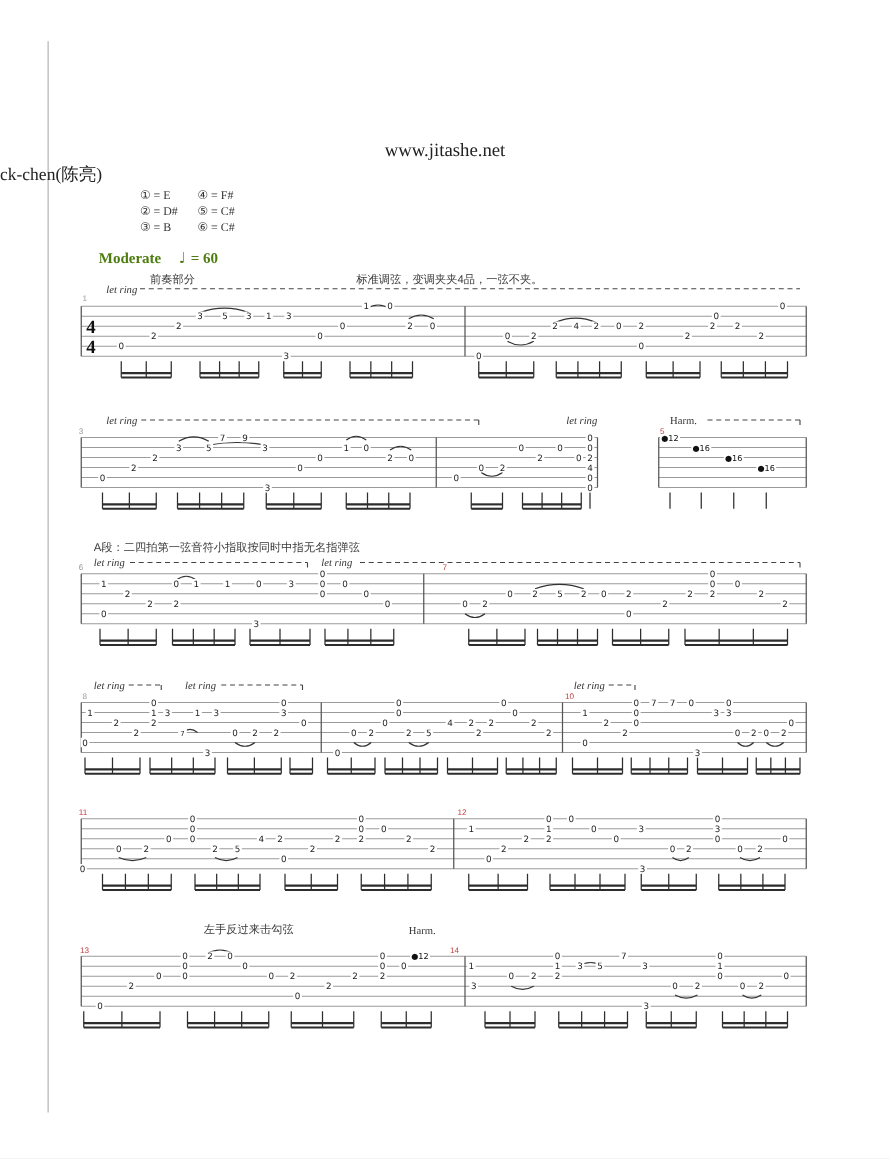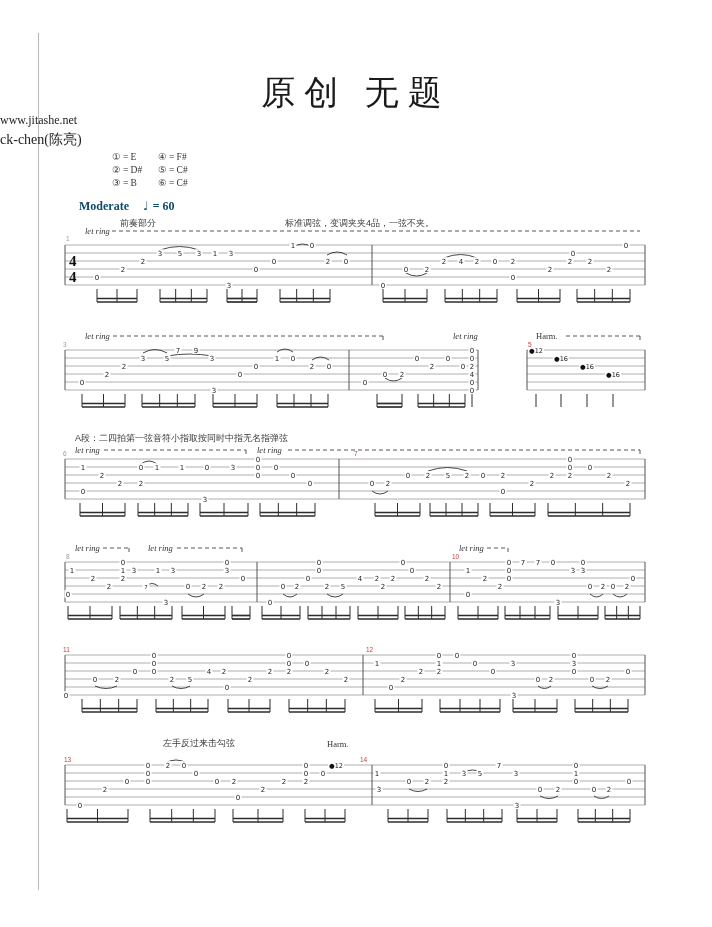--- a/index.html
+++ b/index.html
@@ -1,35 +1,34 @@
 <!DOCTYPE html>
 <html><head>
 <meta charset="utf-8">
 <style>
   html,body{margin:0;padding:0;background:#e8e8e8;}
   .page{position:relative;width:712px;height:927px;margin:0 auto;background:#fff;overflow:hidden;
         font-family:"Liberation Serif",serif;}
   .edge-line{position:absolute;left:38px;top:33px;width:1px;height:857px;background:#b8b8b8;}
   .title{position:absolute;top:70px;left:0;width:100%;text-align:center;font-size:34px;
          letter-spacing:9px;color:#1b1b1b;font-weight:500;}
-  .subtitle{position:absolute;top:113px;left:0;width:100%;text-align:left;font-size:12px;color:#222;}
+  .subtitle{position:absolute;top:113px;left:0;width:100%;text-align:center;font-size:15px;color:#222;}
   .author{position:absolute;top:131px;left:0;width:100%;text-align:left;font-size:14px;color:#222;}
   .tuning{position:absolute;left:64px;top:151px;font-size:9.5px;color:#333;line-height:13px;margin-left:48px;}
   .tuning .c1{display:inline-block;width:46px;}
-  .tempo{position:absolute;left:79px;top:199px;font-size:12px;font-weight:bold;color:#0c4a6e;}
+  .tempo{position:absolute;left:79px;top:199px;font-size:12px;font-weight:bold;color:#4d7c0f;}
   .tempo .glyph{font-family:"DejaVu Sans",sans-serif;font-weight:normal;margin:0 4px 0 14px;}
   svg#score{position:absolute;left:0;top:0;}
 </style>
 </head>
 <body>
 
 <div class="page">
   <div class="edge-line"></div>
 
-  <div class="title">原创 无题</div>
   <div class="subtitle">www.jitashe.net</div>
   <div class="author">ck-chen(陈亮)</div>
 
   <div class="tuning">
     <div><span class="c1">① = E</span><span>④ = F#</span></div>
     <div><span class="c1">② = D#</span><span>⑤ = C#</span></div>
     <div><span class="c1">③ = B</span><span>⑥ = C#</span></div>
   </div>
 
   <div class="tempo">

